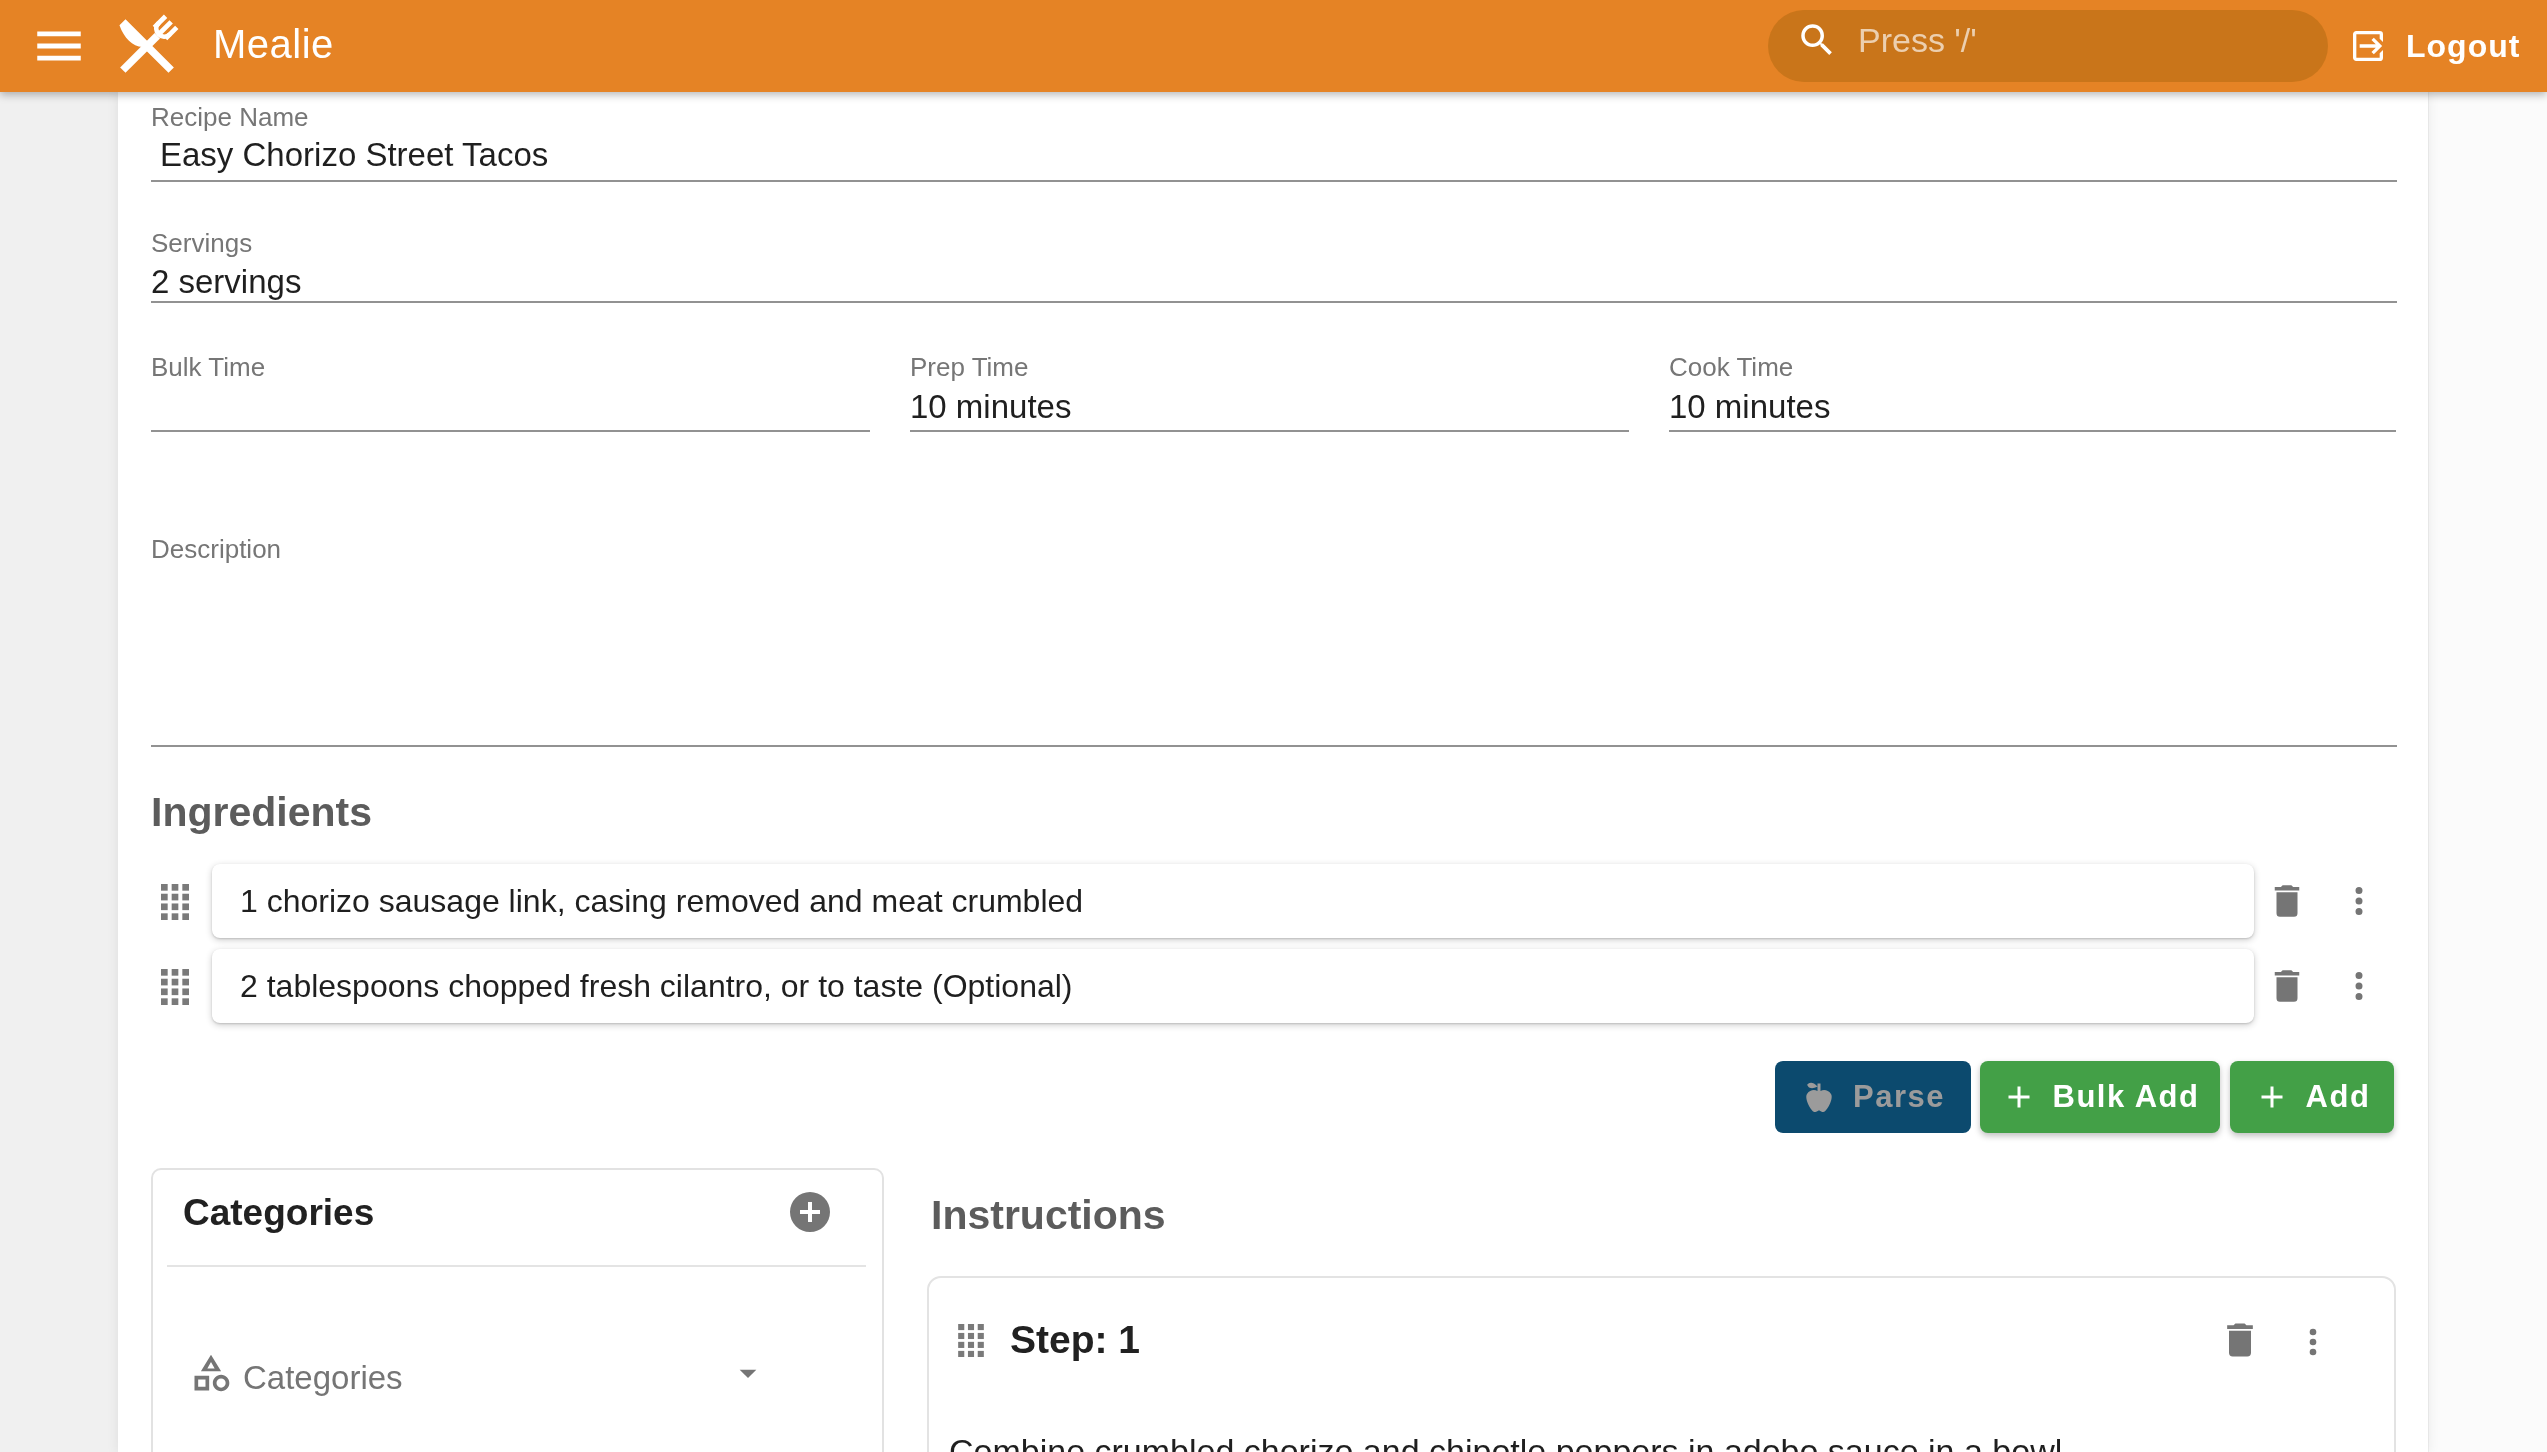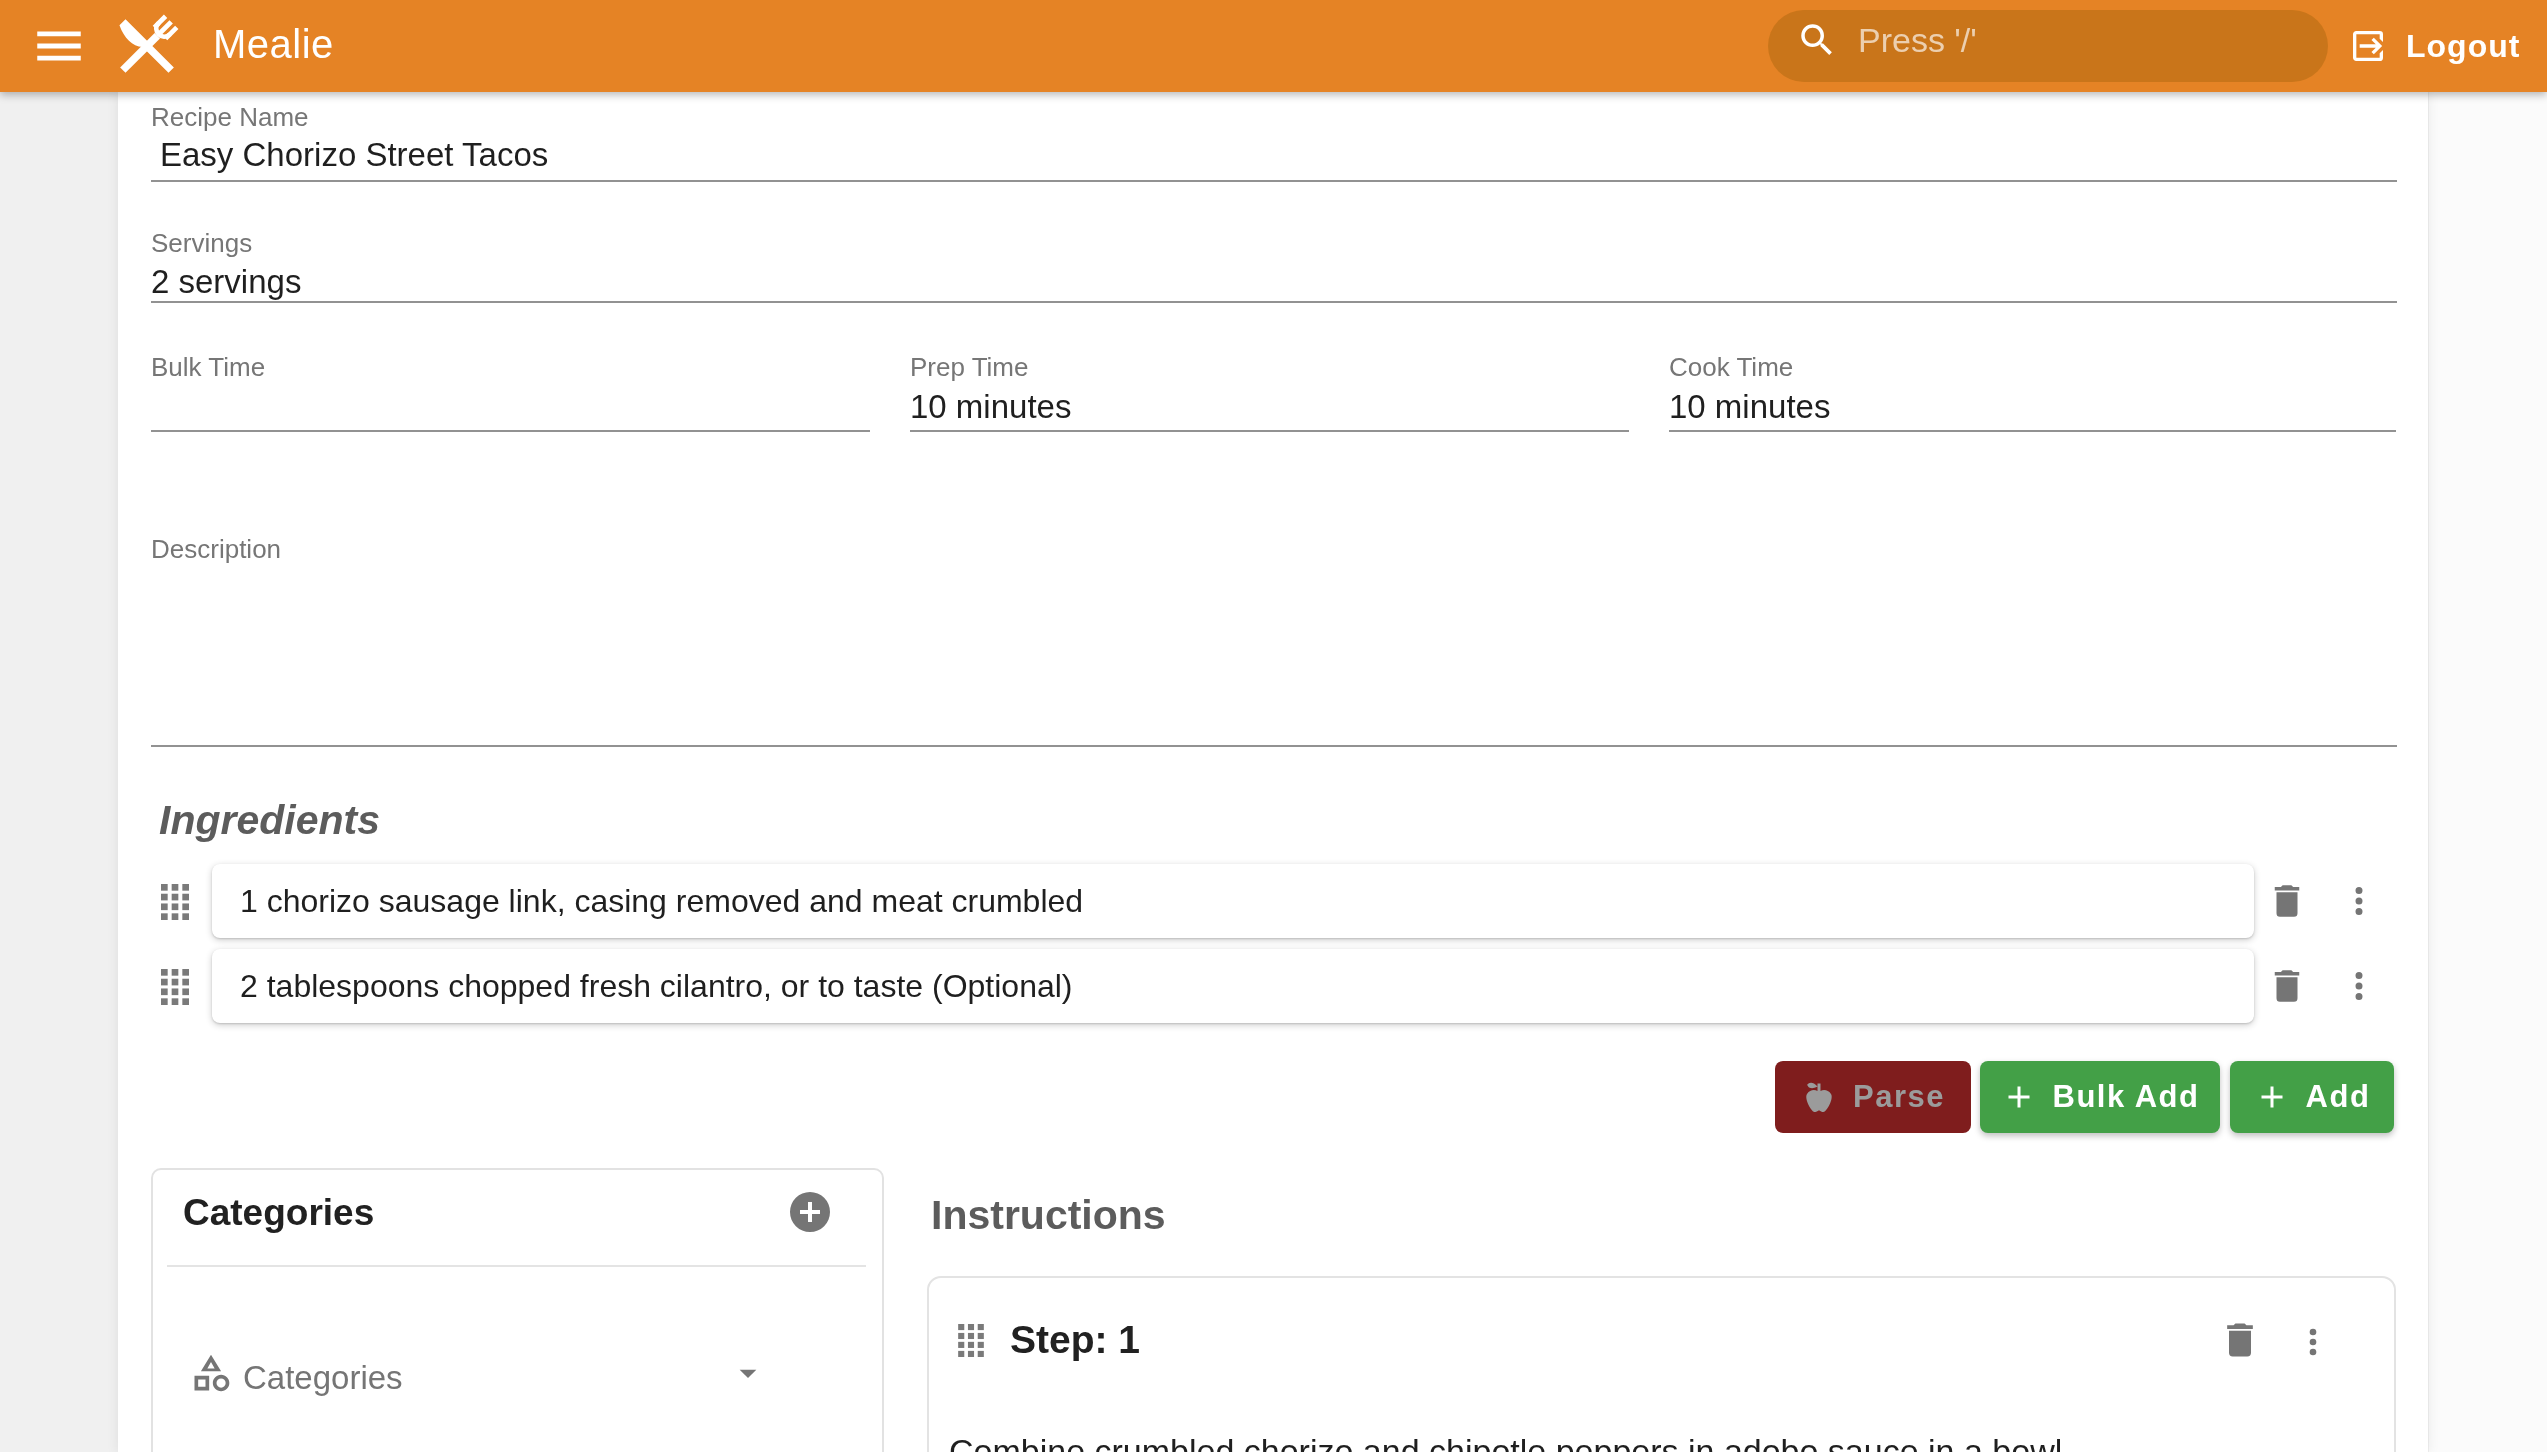--- a/index.html
+++ b/index.html
@@ -57,21 +57,21 @@
   .ing-input-1{top:772px;}
   .ing-input-2{top:857px;}
   .iconbtn{position:absolute;width:44px;height:44px;border:none;background:none;padding:0;cursor:pointer;}
   .ing-del-1{left:2148px;top:787px;}   .ing-menu-1{left:2220px;top:787px;}
   .ing-del-2{left:2148px;top:872px;}   .ing-menu-2{left:2220px;top:872px;}
 
   
   .btn{position:absolute;top:969px;height:72px;border:none;border-radius:8px;cursor:pointer;
        display:flex;align-items:center;justify-content:center;gap:16px;font-family:inherit;
        font-size:31px;font-weight:700;letter-spacing:1.5px;box-sizing:border-box;}
-  .btn-parse{left:1657px;width:196px;background:#7f1d1d;color:#9b9b9b;}
+  .btn-parse{left:1657px;width:196px;background:#0c4a6e;color:#9b9b9b;}
   .btn-bulk{left:1862px;width:240px;background:#43A047;color:#fff;box-shadow:0 3px 6px rgba(0,0,0,.25);}
   .btn-add{left:2112px;width:164px;background:#43A047;color:#fff;box-shadow:0 3px 6px rgba(0,0,0,.25);}
 
   
   .cat-card{position:absolute;left:33px;top:1076px;width:733px;height:377px;background:#fff;
             border:2px solid #e2e2e2;border-radius:10px;box-sizing:border-box;}
   .cat-title{position:absolute;left:30px;top:22px;font-size:37px;font-weight:700;color:#212121;}
   .cat-divider{position:absolute;left:14px;top:95px;width:699px;height:2px;background:#e4e4e4;}
   .cat-select{position:absolute;left:0;top:159px;width:733px;height:109px;cursor:pointer;}
   .cat-shape-icon{position:absolute;left:36px;top:22px;}
@@ -150,21 +150,21 @@
     <div class="uline ul-pt"></div>
 
     <span class="flabel lbl-ct">Cook Time</span>
     <input class="fvalue val-ct" value="10 minutes" style="">
     <div class="uline ul-ct"></div>
 
     <span class="flabel lbl-desc">Description</span>
     <div class="desc-area"></div>
     <div class="uline ul-desc"></div>
 
-    <h2 class="secheading h-ingredients" style="margin:8px;font-style:italic;">Ingredients</h2>
+    <h2 class="secheading h-ingredients" style="margin:0;">Ingredients</h2>
 
     <button class="drag ing-handle-1">
       <svg width="28" height="36" viewBox="0 0 21 27">
           <g fill="#7a7a7a">
             <rect x="0" y="0" width="5" height="5"></rect>
             <rect x="8" y="0" width="5" height="5"></rect>
             <rect x="16" y="0" width="5" height="5"></rect>
             <rect x="0" y="7.3" width="5" height="5"></rect>
             <rect x="8" y="7.3" width="5" height="5"></rect>
             <rect x="16" y="7.3" width="5" height="5"></rect>

